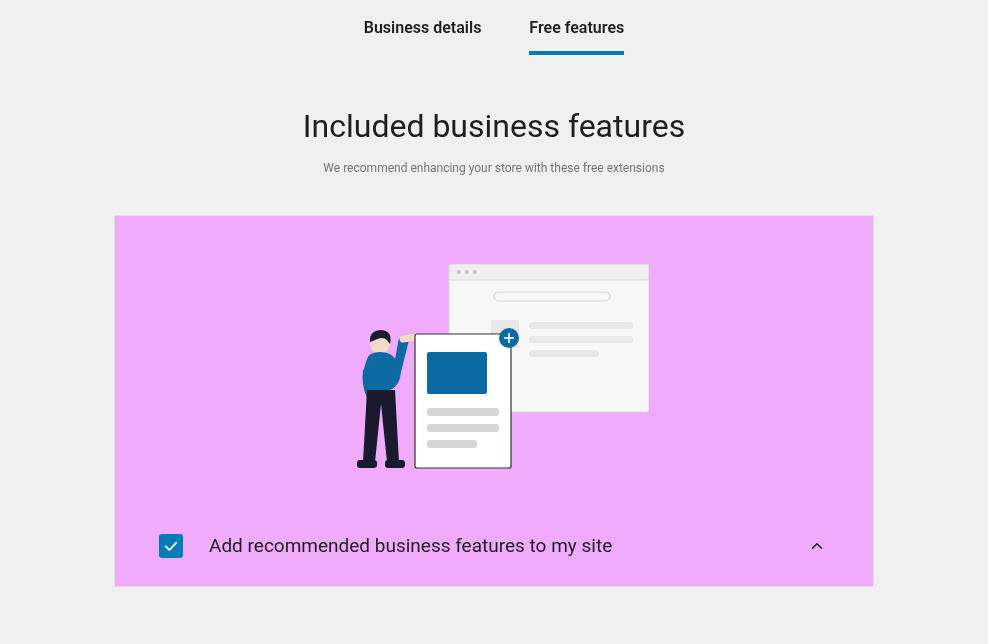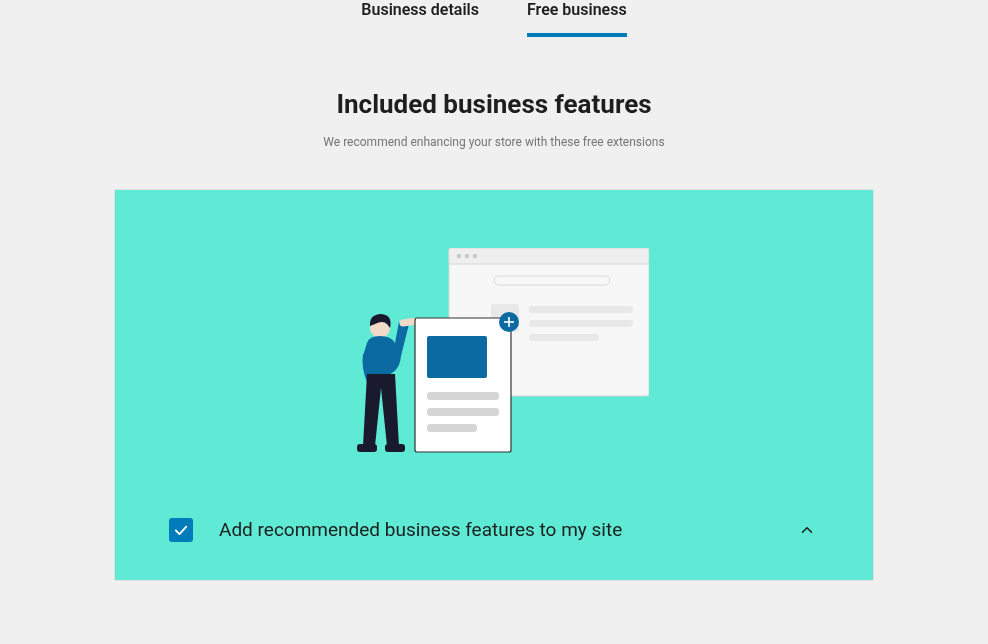--- a/index.html
+++ b/index.html
@@ -11,54 +11,55 @@
       font-family: -apple-system, BlinkMacSystemFont, "Segoe UI", Roboto, Helvetica, Arial, sans-serif;
       background: #f0f0f1;
       width: 988px;
       height: 644px;
       overflow: hidden;
     }
     .tabs {
       display: flex;
       justify-content: center;
       gap: 48px;
+      padding-top: 18px;
     }
     .tab {
       font-size: 16px;
       font-weight: 600;
       color: #1e1e1e;
       padding-bottom: 14px;
       cursor: pointer;
       border-bottom: 4px solid transparent;
     }
     .tab.active {
       border-bottom: 4px solid #007cba;
     }
     .header {
       text-align: center;
       margin-top: 52px;
     }
     .header h1 {
-      font-size: 26px;
-      font-weight: 700;
+      font-size: 32px;
+      font-weight: 400;
       color: #1e1e1e;
       margin-bottom: 14px;
     }
     .header p {
       font-size: 12px;
       color: #757575;
       line-height: 1.65;
     }
     .card {
-      background: #5eead4;
+      background: #f0abfc;
       width: 760px;
       margin: 36px auto 0;
       border: 1px solid #e0e0e0;
       border-radius: 2px;
-      padding: 14px;
+      padding: 4px;
     }
     .illustration-wrap {
       display: flex;
       justify-content: center;
       padding: 44px 0 40px;
     }
     .accordion-row {
       display: flex;
       align-items: center;
       padding: 20px 40px 24px 40px;
@@ -95,21 +96,21 @@
     .chevron svg {
       width: 18px;
       height: 18px;
     }
   </style>
 </head>
 <body>
 
 <div class="tabs">
   <div class="tab">Business details</div>
-  <div class="tab active">Free business</div>
+  <div class="tab active">Free features</div>
 </div>
 
 <div class="header">
   <h1>Included business features</h1>
   <p>We recommend enhancing your store with these free extensions</p>
 </div>
 
 <div class="card">
   <div class="illustration-wrap">
     <svg width="310" height="210" viewBox="0 0 310 210">

